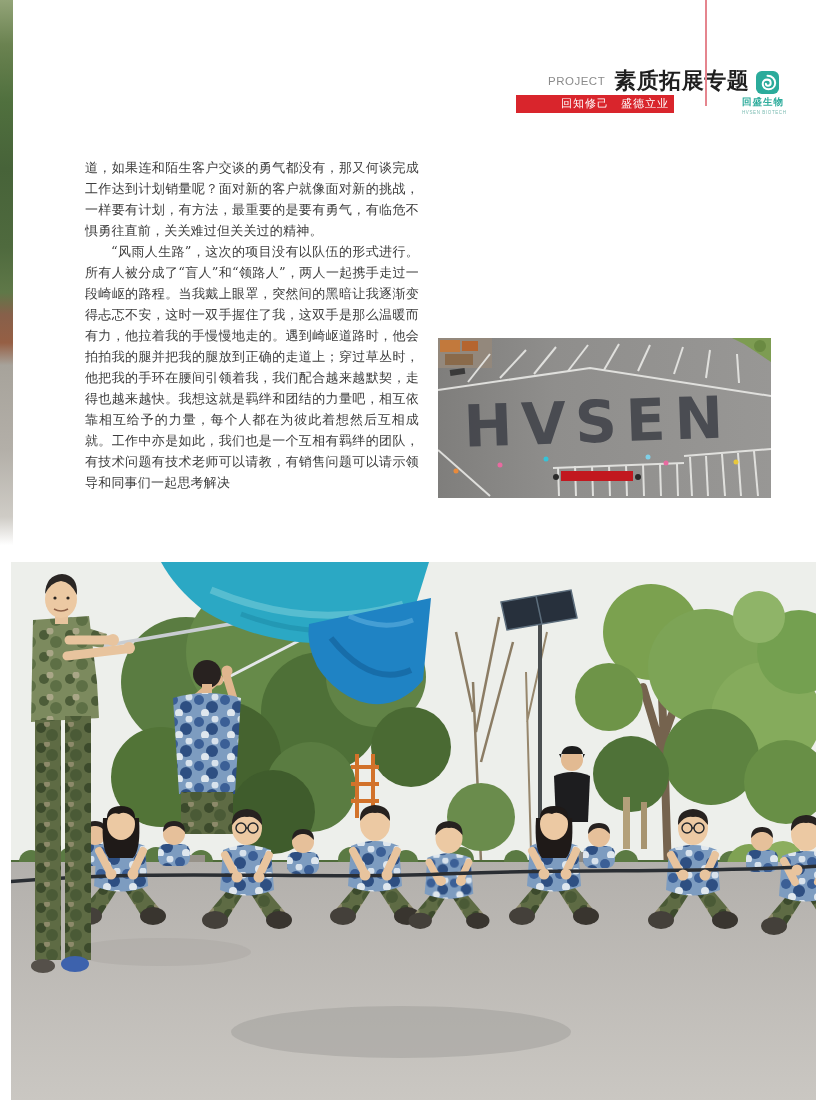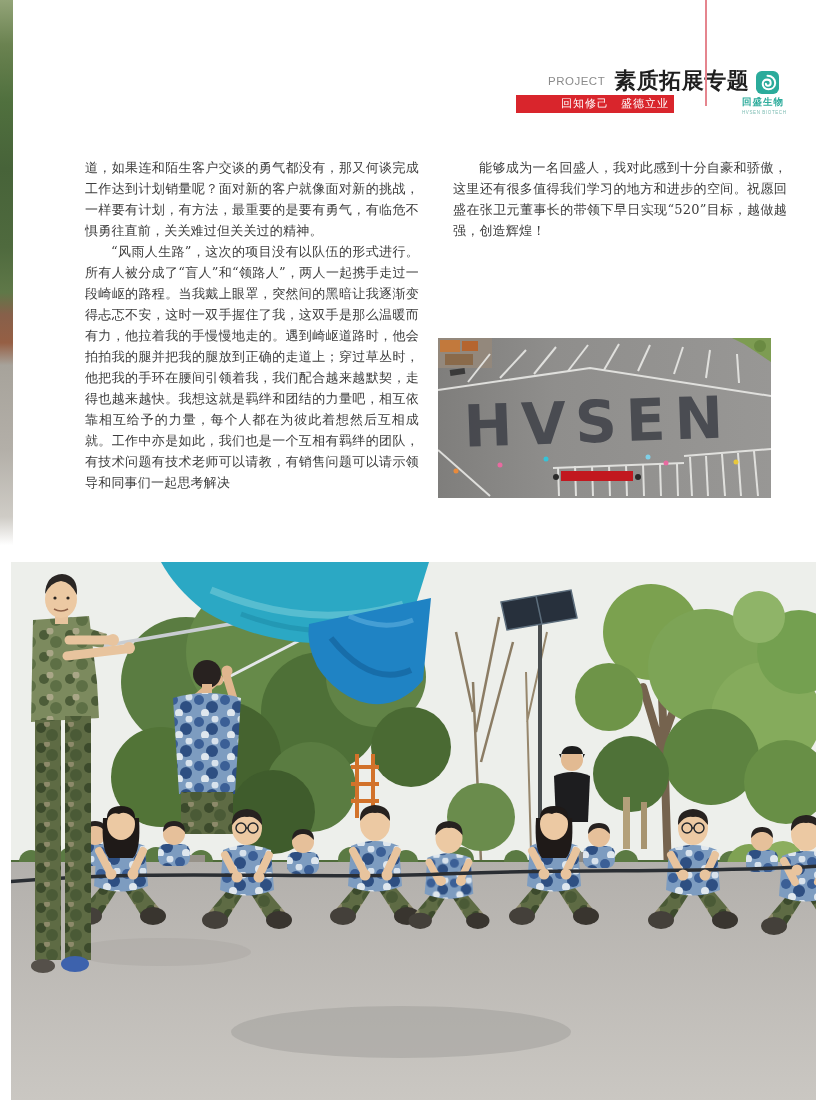--- a/index.html
+++ b/index.html
@@ -73,21 +73,20 @@
     </div>
     <div class="logo-name">回盛生物</div>
     <div class="logo-sub">HVSEN BIOTECH</div>
   </div>
 
   <div class="col col-left">
     <p>道，如果连和陌生客户交谈的勇气都没有，那又何谈完成工作达到计划销量呢？面对新的客户就像面对新的挑战，一样要有计划，有方法，最重要的是要有勇气，有临危不惧勇往直前，关关难过但关关过的精神。</p>
     <p class="indent">“风雨人生路”，这次的项目没有以队伍的形式进行。所有人被分成了“盲人”和“领路人”，两人一起携手走过一段崎岖的路程。当我戴上眼罩，突然间的黑暗让我逐渐变得忐忑不安，这时一双手握住了我，这双手是那么温暖而有力，他拉着我的手慢慢地走的。遇到崎岖道路时，他会拍拍我的腿并把我的腿放到正确的走道上；穿过草丛时，他把我的手环在腰间引领着我，我们配合越来越默契，走得也越来越快。我想这就是羁绊和团结的力量吧，相互依靠相互给予的力量，每个人都在为彼此着想然后互相成就。工作中亦是如此，我们也是一个互相有羁绊的团队，有技术问题有技术老师可以请教，有销售问题可以请示领导和同事们一起思考解决</p>
   </div>
   <div class="col col-right">
-    <p class="indent">能够成为一名回盛人，我对此感到十分自豪和骄傲，这里还有很多值得我们学习的地方和进步的空间。祝愿回盛在张卫元董事长的带领下早日实现“520”目标，越做越强，创造辉煌！</p>
   </div>
 
   <figure class="aerial">
     <svg viewBox="0 0 333 160" width="333" height="160">
       <defs>
         <linearGradient id="asph" x1="0" y1="0" x2="1" y2="0">
           <stop offset="0" stop-color="#7f7e7c"></stop>
             <stop offset=".35" stop-color="#8f8e8c"></stop>
           <stop offset="1" stop-color="#989795"></stop>
         </linearGradient>

